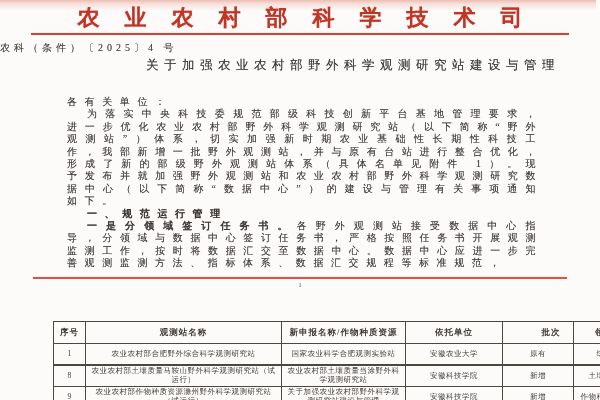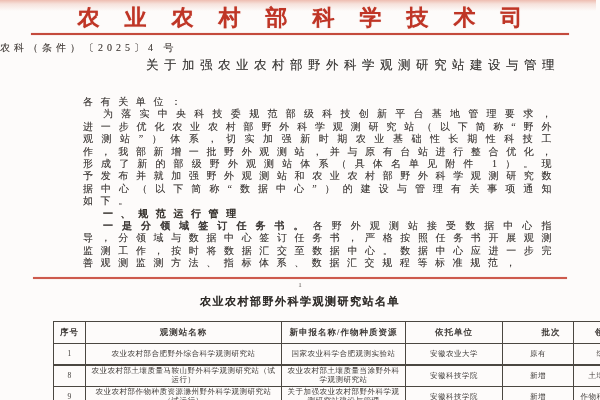--- a/index.html
+++ b/index.html
@@ -35,21 +35,20 @@
     text-align:right;font-weight:normal;font-size:12.5px;
     line-height:15px;letter-spacing:5.5px;color:#3c3a38;
     text-shadow:0 0 0.5px rgba(60,58,56,.55);
   }
   
   .doc-body{
     position:absolute;top:96px;left:67px;width:476px;height:172px;
     font-size:10px;line-height:12.4px;letter-spacing:7.6px;
     color:#403c3a;text-align:justify;overflow:hidden;
     text-shadow:0 0 0.5px rgba(64,60,58,.5);
-    margin-left:16px;
   }
   .doc-body p{margin:0;}
   .para{text-indent:2em;}
   .bold{font-weight:bold;}
   .section-heading{font-weight:bold;text-indent:2em;color:#38342f;}
   
   .page-rule{
     position:absolute;top:277px;left:33px;width:534px;height:2px;
     background:#cd5a4d;box-shadow:0 0 1px rgba(205,90,77,.6);
   }
@@ -104,21 +103,20 @@
   <div class="doc-body">
     <p>各有关单位：</p>
     <p class="para">为落实中央科技委规范部级科技创新平台基地管理要求，进一步优化农业农村部野外科学观测研究站（以下简称“野外观测站”）体系，切实加强新时期农业基础性长期性科技工作，我部新增一批野外观测站，并与原有台站进行整合优化，形成了新的部级野外观测站体系（具体名单见附件 1）。现予发布并就加强野外观测站和农业农村部野外科学观测研究数据中心（以下简称“数据中心”）的建设与管理有关事项通知如下。</p>
     <p class="section-heading">一、规范运行管理</p>
     <p class="para"><span class="bold">一是分领域签订任务书。</span><span>各野外观测站接受数据中心指导，分领域与数据中心签订任务书，严格按照任务书开展观测监测工作，按时将数据汇交至数据中心。数据中心应进一步完善观测监测方法、指标体系、数据汇交规程等标准规范，</span></p>
   </div>
 
   <div class="page-rule"></div>
   <div class="pagenum">1</div>
 
-  <div class="tbl-title">农业农村部野外科学观测研究站名单</div>
 
   <table class="station">
     <thead>
       <tr>
           <th>序号</th>
           <th>观测站名称</th>
           <th>新申报名称/作物种质资源</th>
           <th>依托单位</th>
           <th>批次</th>
           <th>领域</th>

